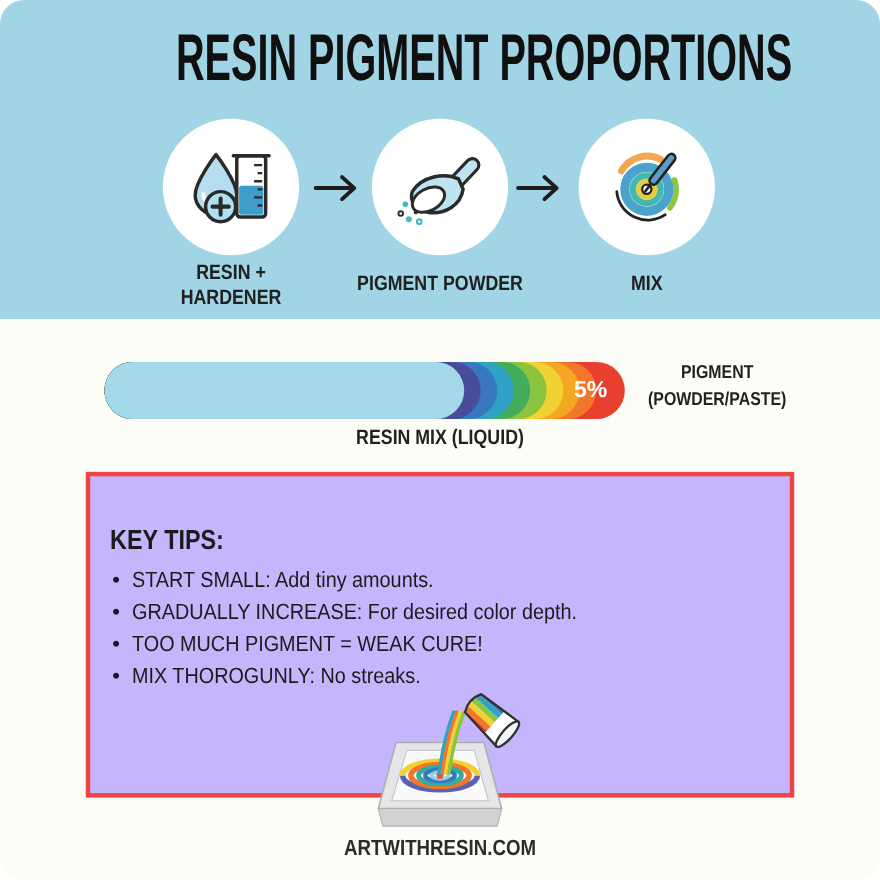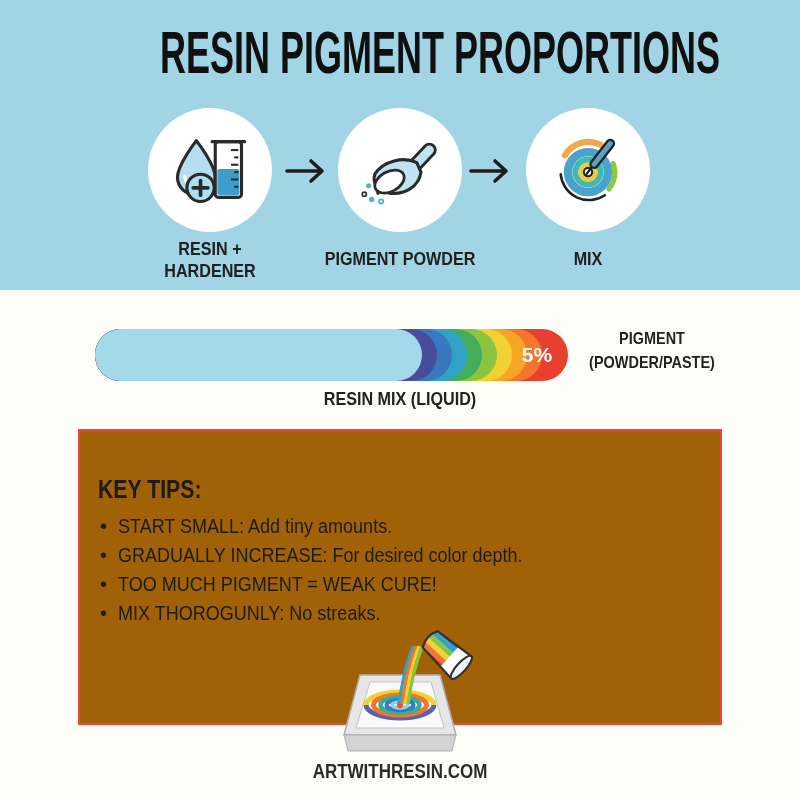--- a/index.html
+++ b/index.html
@@ -1,17 +1,17 @@
 <!DOCTYPE html>
 <html><head>
 <meta charset="utf-8">
 <style>
   html,body{margin:0;padding:0;background:#ffffff;}
   .canvas{position:relative;width:800px;height:800px;background:#fdfdf8;overflow:hidden;
-          font-family:"Liberation Sans",sans-serif;color:#1b1b1b;}
+          font-family:"Liberation Sans",sans-serif;color:#1b1b1b;border-radius:22px;}
   
   .header{position:absolute;left:0;top:0;width:800px;height:290px;background:#a1d4e5;}
   .title{position:absolute;left:0;top:22px;width:800px;text-align:center;
          font-size:60px;line-height:62px;font-weight:700;color:#101010;
          transform:scaleX(.6);transform-origin:50% 50%;white-space:nowrap;}
   .circle{position:absolute;top:108px;width:124px;height:124px;border-radius:50%;
           background:#ffffff;display:flex;align-items:center;justify-content:center;}
   .c1{left:148px;} .c2{left:338px;} .c3{left:526px;}
   .arrow{position:absolute;top:155px;width:44px;height:32px;}
   .a1{left:284px;} .a2{left:468px;}
@@ -27,21 +27,21 @@
        display:flex;align-items:center;justify-content:center;
        color:#ffffff;font-size:21px;font-weight:700;}
   .pigment-label{position:absolute;left:572px;top:327px;width:160px;text-align:center;
                  font-size:17px;font-weight:700;line-height:24px;color:#222;
                  transform:scaleX(.85);transform-origin:50% 50%;}
   .resin-label{position:absolute;left:250px;top:388px;width:300px;text-align:center;
                font-size:19px;font-weight:700;color:#222;
                transform:scaleX(.85);transform-origin:50% 50%;}
   
   .tips{position:absolute;left:78px;top:429px;width:644px;height:296px;
-        border:2px solid #ef4444;background:#a16207;box-sizing:border-box;}
+        border:4px solid #ef4444;background:#c4b5fd;box-sizing:border-box;}
   .tips-heading{position:absolute;left:18px;top:44px;font-size:25px;font-weight:700;
                 transform:scaleX(.85);transform-origin:0 50%;white-space:nowrap;}
   .bullets{position:absolute;left:20px;top:84px;}
   .bullet-row{display:flex;align-items:baseline;height:29px;font-size:20px;}
   .dot{width:18px;font-size:20px;color:#1b1b1b;}
   .btext{display:inline-block;transform:scaleX(.9);transform-origin:0 50%;white-space:nowrap;color:#1b1b1b;}
   
   .footer{position:absolute;left:0;top:760px;width:800px;text-align:center;
           font-size:20px;font-weight:700;color:#2b2b2b;
           transform:scaleX(.85);transform-origin:50% 50%;}

